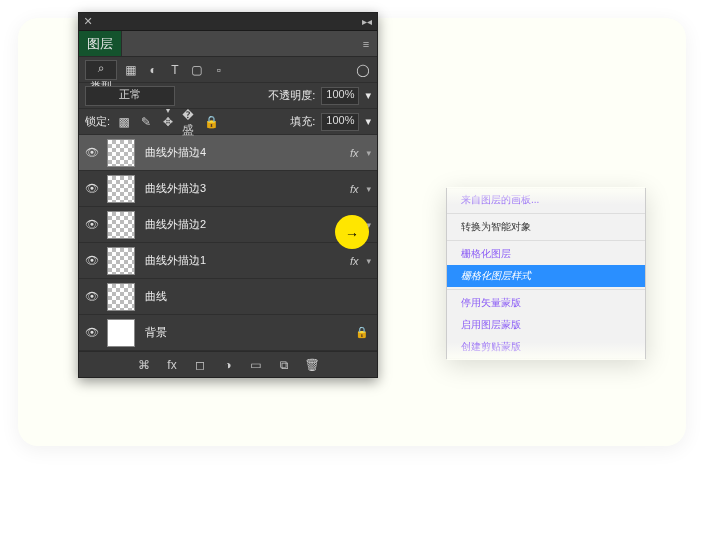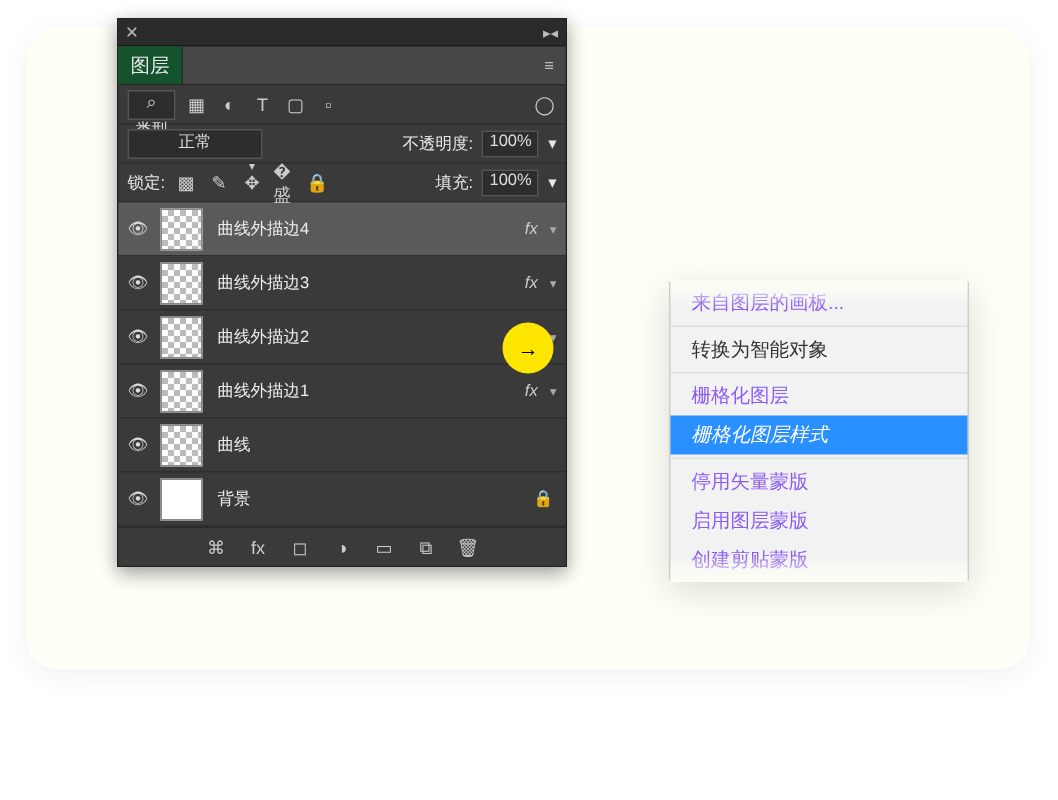--- a/index.html
+++ b/index.html
@@ -143,21 +143,21 @@
   }
 
   
   .context-menu {
     position: absolute;
     right: 40px; top: 170px;
     width: 200px;
     background: #f2f2f2;
     border: 1px solid #ccc;
     box-shadow: 0 6px 24px rgba(0,0,0,0.15);
-    font-size: 13px;
+    font-size: 10px;
   }
   .menu-item {
     padding: 4px 14px;
     color: #333;
     white-space: nowrap;
   }
   .menu-item.disabled { color: #8b5cf6; }
   .menu-item.selected {
     background: #2a8fff;
     color: #fff;

